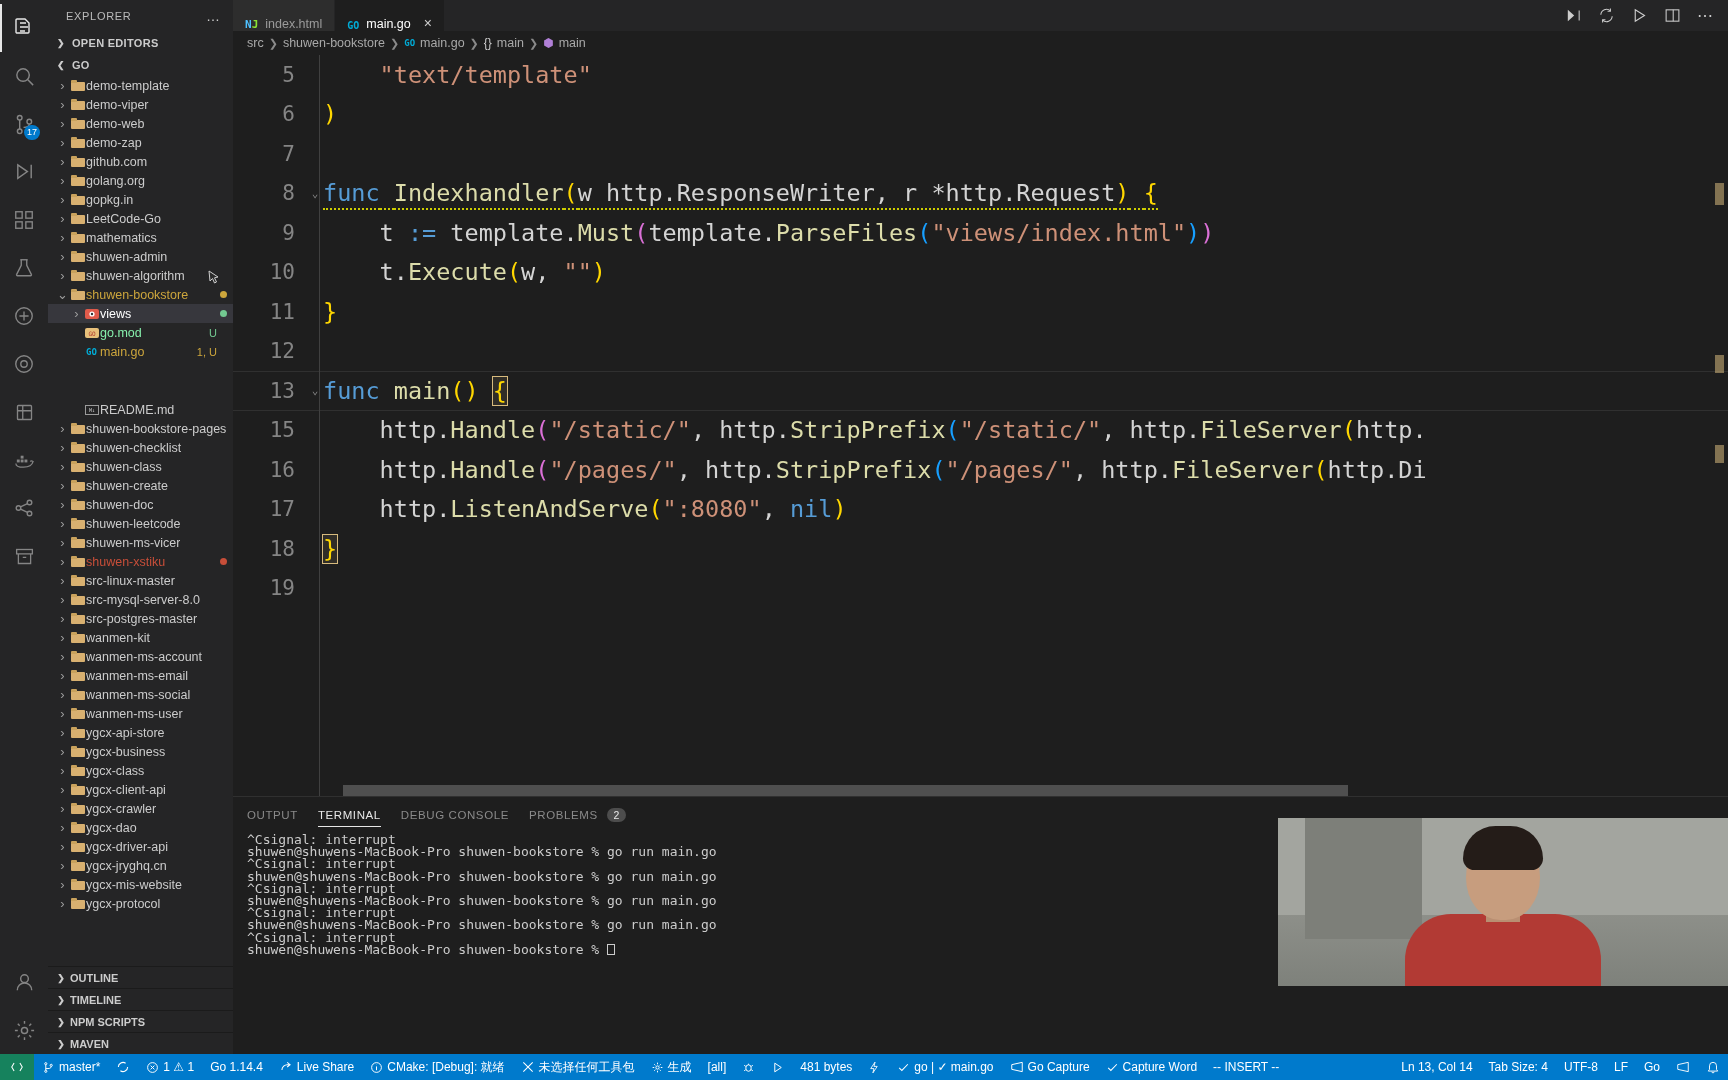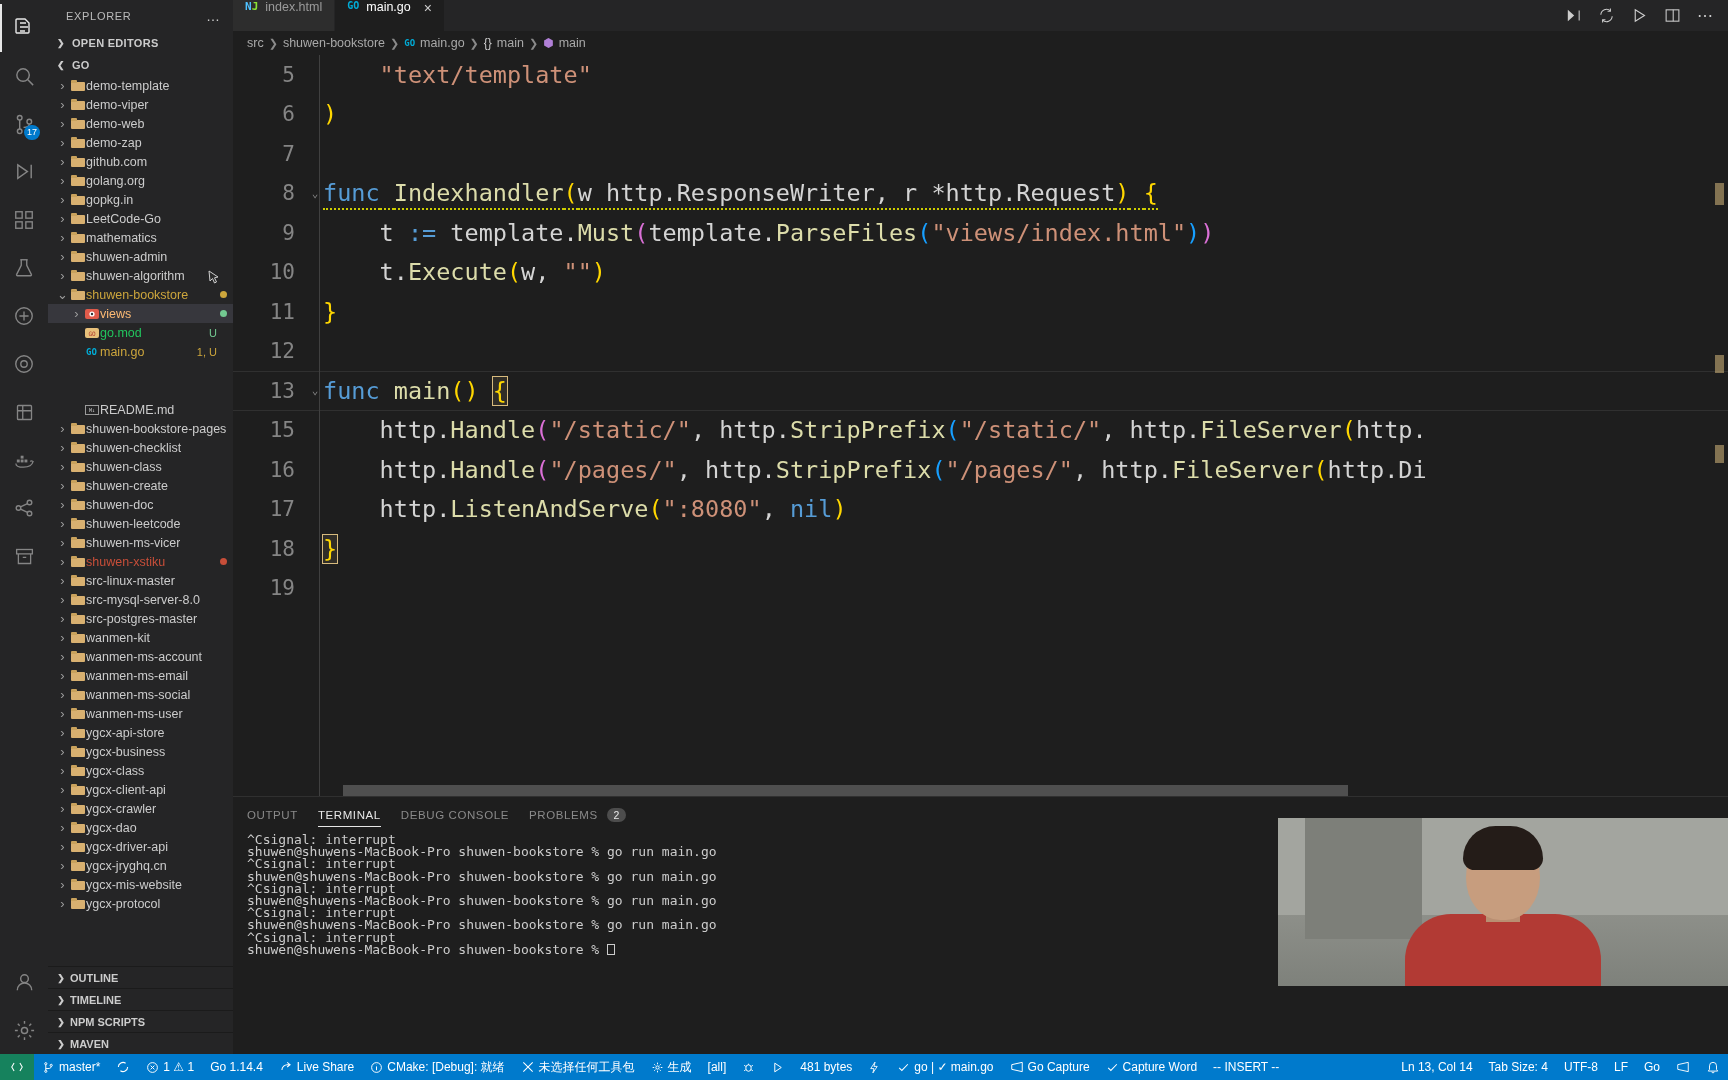--- a/index.html
+++ b/index.html
@@ -67,21 +67,21 @@
     content:""; position:absolute; left:0; top:0px; width:6px; height:3px; background:#c9a25c; border-radius:1px 1px 0 0;
   }
   .bottom-sections { background:#252526; }
   .bsec { height: 22px; display:flex; align-items:center; gap:2px; padding-left:6px;
     font-size: 11px; font-weight: bold; color: #cccccc; border-top: 1px solid #1b1b1b; }
 
   
   .main { flex: 1; display: flex; flex-direction: column; min-width: 0; background: #1e1e1e; }
   .tabsbar { height: 31px; background: #252526; display: flex; align-items: stretch; position: relative;}
   .tab {
-    display: flex; align-items: flex-start; gap: 7px; padding: 0 12px; font-size: 12.5px;
+    display: flex; align-items: flex-end; gap: 7px; padding: 0 12px; font-size: 12.5px;
     color: #9b9b9b; background: #2d2d2d; border-right: 1px solid #252526; min-width: 0;
   }
   .tab.active { background: #1e1e1e; color: #ffffff; }
   .tab .tabclose { margin-left: 6px; font-size: 14px; color: #cfcfcf; }
   .tabactions { margin-left:auto; display:flex; align-items:center; gap:16px; padding:0 14px; color:#cccccc;}
   .breadcrumb {
     height: 24px; display: flex; align-items: center; gap: 5px; padding-left: 14px;
     font-size: 12.5px; color: #a9a9a9; background: #1e1e1e;
   }
   .bc-sep { color: #8a8a8a; font-size: 11px; }
@@ -362,32 +362,32 @@
           </div>
           <div class="row selected" style="padding-left: 22px;">
             <span class="arrow" style="font-size: 13px;">›</span>
             <span class="ficon">
               <svg width="14" height="12" viewBox="0 0 14 12">
                 <rect x="0" y="1" width="14" height="10" rx="2" fill="#e05a4a"></rect>
                 <circle cx="7" cy="6" r="2.6" fill="#fff"></circle>
                 <circle cx="7" cy="6" r="1.2" fill="#333"></circle>
               </svg>
             </span>
-            <span class="nm" style="color: #fdba74;">views</span>
+            <span class="nm" style="color: #ffffff;">views</span>
             <span class="dotm" style="background: rgb(115, 201, 145);"></span>
           </div>
           <div class="row" style="padding-left: 22px;">
             <span class="arrow"></span>
             <span class="ficon">
               <svg width="14" height="12" viewBox="0 0 14 12">
                 <rect x="0" y="1" width="14" height="10" rx="2" fill="#e8c07a"></rect>
                 <text x="7" y="9" font-size="6" text-anchor="middle" fill="#b03a2e" font-family="monospace">GO</text>
               </svg>
             </span>
-            <span class="nm" style="color: #22c55e;">go.mod</span>
+            <span class="nm" style="color: #86efac;">go.mod</span>
             <span class="meta" style="color: rgb(115, 201, 145);">U</span>
           </div>
           <div class="row" style="padding-left: 22px;">
             <span class="arrow"></span>
             <span class="ficon">
               <span style="color:#00acd7;font-weight:bold;font-size:9px;font-family:'DejaVu Sans Mono',monospace;">GO</span>
             </span>
             <span class="nm" style="color: rgb(205, 166, 60);">main.go</span>
             <span class="meta" style="color: rgb(205, 166, 60);">1, U</span>
           </div>

